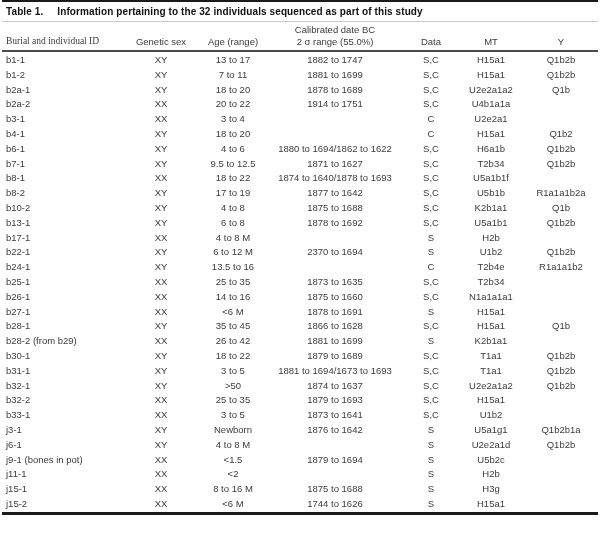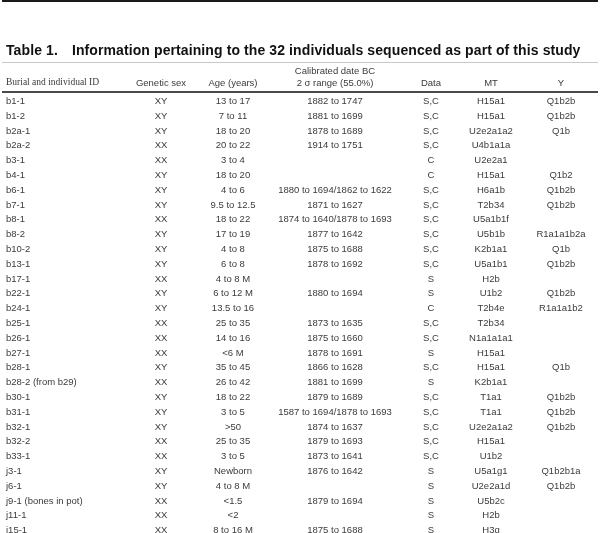--- a/index.html
+++ b/index.html
@@ -16,27 +16,26 @@
     background: #ffffff;
   }
   .table-wrap {
     width: 596px;
     margin: 0 2px;
     border-top: 2px solid #1a1a1a;
     border-bottom: 3px solid #1a1a1a;
     box-sizing: border-box;
   }
   .caption {
-    font-size: 14px;
+    font-size: 10px;
     font-weight: bold;
     color: #111111;
     padding: 4px 0 4px 4px;
     border-bottom: 1px solid #c9c9c9;
     letter-spacing: 0.1px;
-    margin-top: 36px;
   }
   .cap-label { margin-right: 14px; }
   table.study-table {
     width: 100%;
     border-collapse: collapse;
     table-layout: fixed;
   }
   col.c1 { width: 120px; }
   col.c2 { width: 78px; }
   col.c3 { width: 66px; }
@@ -93,21 +92,21 @@
           <col class="c3">
           <col class="c4">
           <col class="c5">
           <col class="c6">
           <col class="c7">
       </colgroup>
       <thead>
         <tr>
           <th class="c-id">Burial and individual ID</th>
           <th>Genetic sex</th>
-          <th>Age (years)</th>
+          <th>Age (range)</th>
           <th>
             <div>Calibrated date BC</div>
             <div>2 σ range (55.0%)</div>
           </th>
           <th>Data</th>
           <th>MT</th>
           <th>Y</th>
         </tr>
       </thead>
       <tbody id="rows">
@@ -239,21 +238,21 @@
     <td></td>
     <td>S</td>
     <td>H2b</td>
     <td></td>
   </tr>
 
   <tr>
     <td class="c-id">b22-1</td>
     <td>XY</td>
     <td>6 to 12 M</td>
-    <td>1880 to 1694</td>
+    <td>2370 to 1694</td>
     <td>S</td>
     <td>U1b2</td>
     <td>Q1b2b</td>
   </tr>
 
   <tr>
     <td class="c-id">b24-1</td>
     <td>XY</td>
     <td>13.5 to 16</td>
     <td></td>
@@ -319,21 +318,21 @@
     <td>1879 to 1689</td>
     <td>S,C</td>
     <td>T1a1</td>
     <td>Q1b2b</td>
   </tr>
 
   <tr>
     <td class="c-id">b31-1</td>
     <td>XY</td>
     <td>3 to 5</td>
-    <td>1587 to 1694/1878 to 1693</td>
+    <td>1881 to 1694/1673 to 1693</td>
     <td>S,C</td>
     <td>T1a1</td>
     <td>Q1b2b</td>
   </tr>
 
   <tr>
     <td class="c-id">b32-1</td>
     <td>XY</td>
     <td>&gt;50</td>
     <td>1874 to 1637</td>

